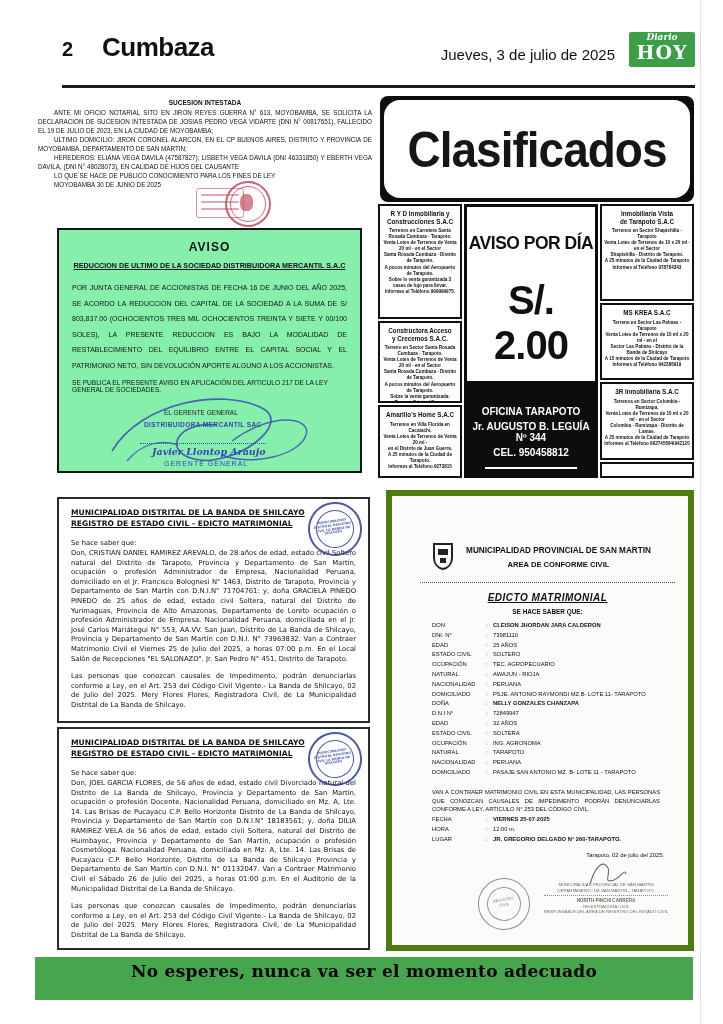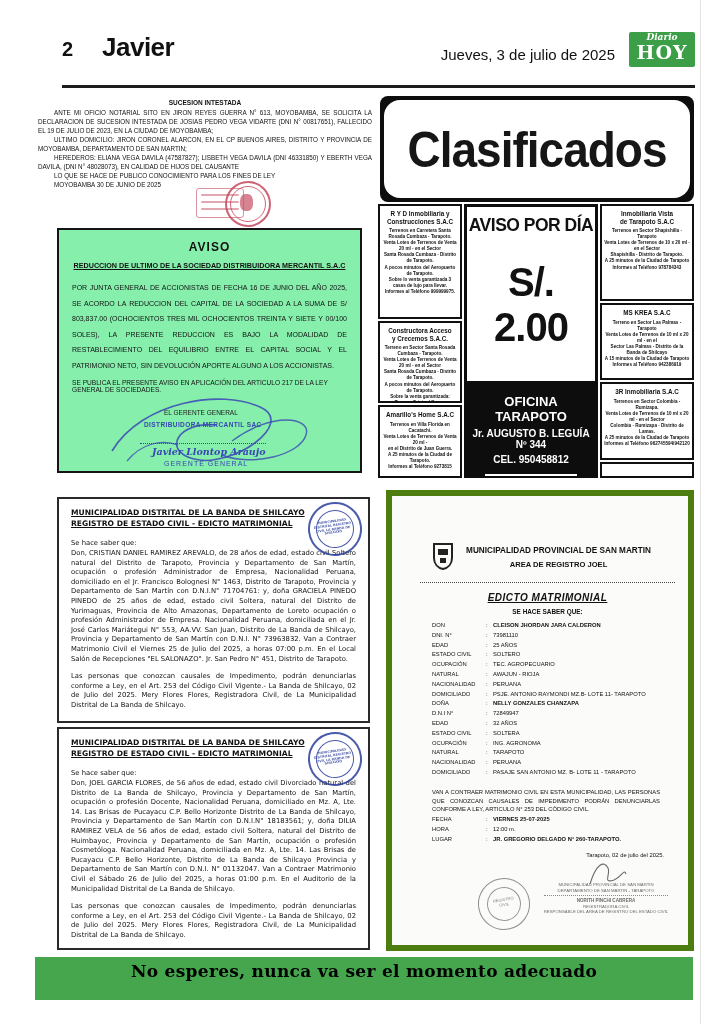--- a/index.html
+++ b/index.html
@@ -67,25 +67,25 @@
               align-items:center;justify-content:center;}
   .clas-text{font-size:46px;font-weight:bold;letter-spacing:-1px;color:#161616;transform:scaleY(1.1);}
 
   .mini{position:absolute;background:#fff;border:2px solid #101010;box-sizing:border-box;
         padding:4px 2px 2px 2px;text-align:center;overflow:hidden;}
   .mini-title{font-weight:bold;font-size:6.3px;line-height:7.5px;white-space:pre-line;}
   .mini-body{font-size:4.6px;line-height:6.1px;margin-top:3px;font-weight:bold;white-space:pre-line;}
 
   .price-box{left:464px;top:204px;width:134px;height:274px;border:3px solid #0d0d0d;
              box-sizing:border-box;background:#fff;}
-  .price-label{margin-top:8px;text-align:center;font-size:17.5px;font-weight:800;letter-spacing:-0.5px;}
+  .price-label{margin-top:26px;text-align:center;font-size:17.5px;font-weight:800;letter-spacing:-0.5px;}
   .price-value{margin-top:24px;text-align:center;font-size:40px;font-weight:800;letter-spacing:-1px;}
   .office{position:absolute;left:0;bottom:0;width:100%;height:94px;background:#0d0d0d;color:#fff;
           text-align:center;padding-top:13px;box-sizing:border-box;}
-  .office-title{font-size:13px;font-weight:800;}
+  .office-title{font-size:10px;font-weight:800;margin-top:12px;}
   .office-line{font-size:10px;font-weight:800;margin-top:4px;}
   .office-rule{width:72%;height:2px;background:#fff;margin:9px auto 0 auto;}
 
   
   .doc{left:386px;top:490px;width:308px;height:461px;background:#fbfbf9;border:6px solid #4d7c0f;
        box-sizing:border-box;}
   .doc-h1{left:64px;top:50px;width:205px;text-align:center;font-weight:bold;font-size:8.2px;}
   .doc-h2{left:64px;top:64px;width:205px;text-align:center;font-weight:bold;font-size:7.6px;}
   .doc-dots{left:28px;top:86px;width:255px;border-top:1.5px dotted #444;}
   .doc-title{left:28px;top:96px;width:255px;text-align:center;font-size:10px;font-weight:bold;
@@ -114,21 +114,21 @@
   .banner{left:35px;top:957px;width:658px;height:43px;background:#45a64e;color:#000000;text-align:center;}
   .banner-text{font-family:"DejaVu Serif",serif;font-weight:bold;font-size:17px;letter-spacing:.3px;
                line-height:28px;}
 </style>
 </head>
 <body>
 
 <div class="page">
 
   <div class="abs hdr-num">2</div>
-  <div class="abs hdr-title">Javier</div>
+  <div class="abs hdr-title">Cumbaza</div>
   <div class="abs hdr-date">Jueves, 3 de julio de 2025</div>
   <div class="abs hdr-logo">
     <div class="logo-top">Diario</div>
     <div class="logo-main">HOY</div>
   </div>
   <div class="abs rule"></div>
   <div class="abs edge-line"></div>
 
   <div class="abs suc-title">SUCESION INTESTADA</div>
   <div class="abs suc-body">
@@ -264,21 +264,21 @@
     </div>
   </div>
 
   <div class="abs doc">
     <svg class="abs" style="left:40px;top:46px;" width="22" height="28" viewBox="0 0 22 28">
       <path d="M2,2 H20 V16 C20,22 16,26 11,27 C6,26 2,22 2,16 Z" fill="none" stroke="#222" stroke-width="2"></path>
       <rect x="6" y="7" width="10" height="6" fill="#222"></rect>
       <rect x="8" y="16" width="6" height="5" fill="#222"></rect>
     </svg>
     <div class="abs doc-h1">MUNICIPALIDAD PROVINCIAL DE SAN MARTIN</div>
-    <div class="abs doc-h2">AREA DE REGISTRO JOEL</div>
+    <div class="abs doc-h2">AREA DE CONFORME CIVIL</div>
     <div class="abs doc-dots"></div>
     <div class="abs doc-title">EDICTO MATRIMONIAL</div>
     <div class="abs doc-sub">SE HACE SABER QUE:</div>
     <div class="abs doc-rows">
         <div class="form-row bold">
           <span class="fr-label">DON</span>
           <span class="fr-colon">:</span>
           <span class="fr-value">CLEISON JHORDAN JARA CALDERON</span>
         </div>
         <div class="form-row">

